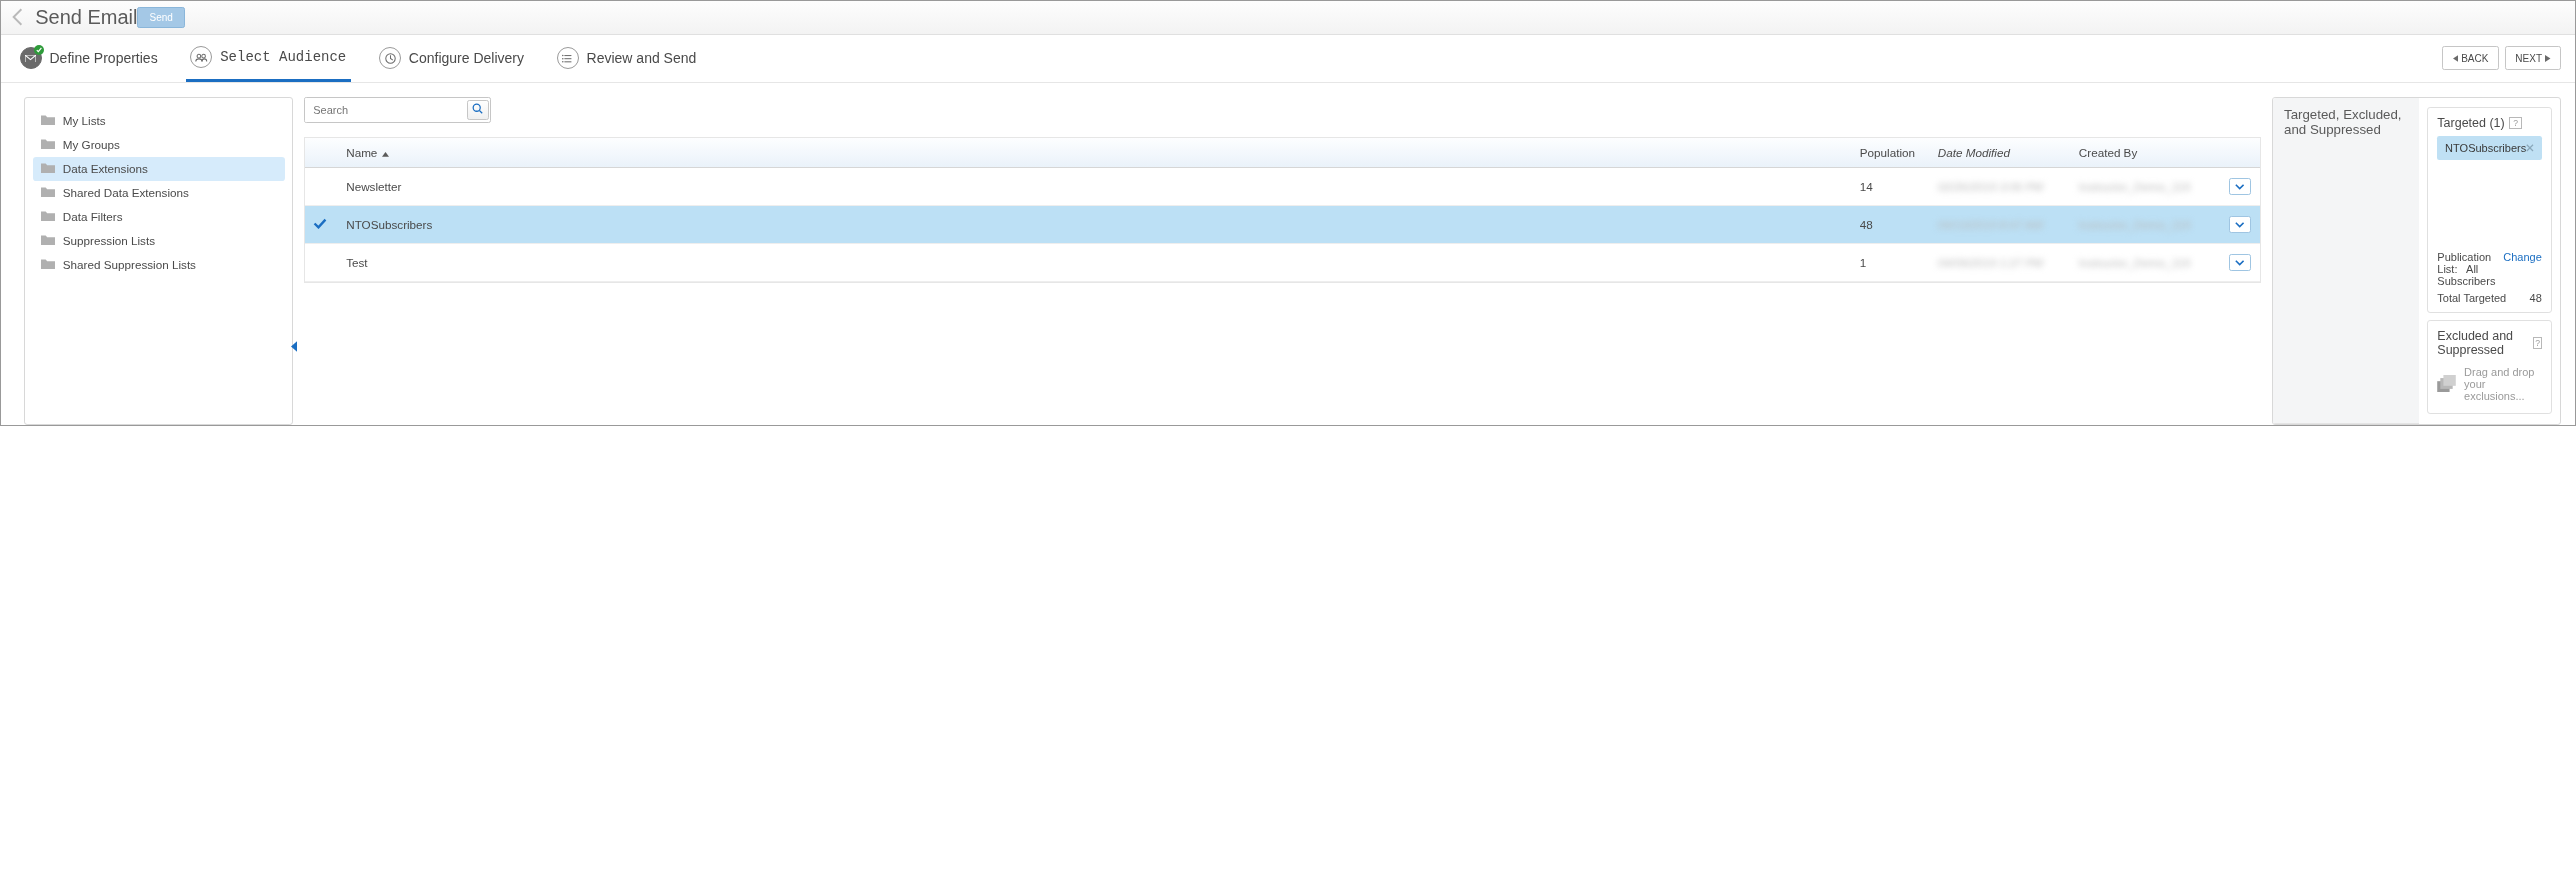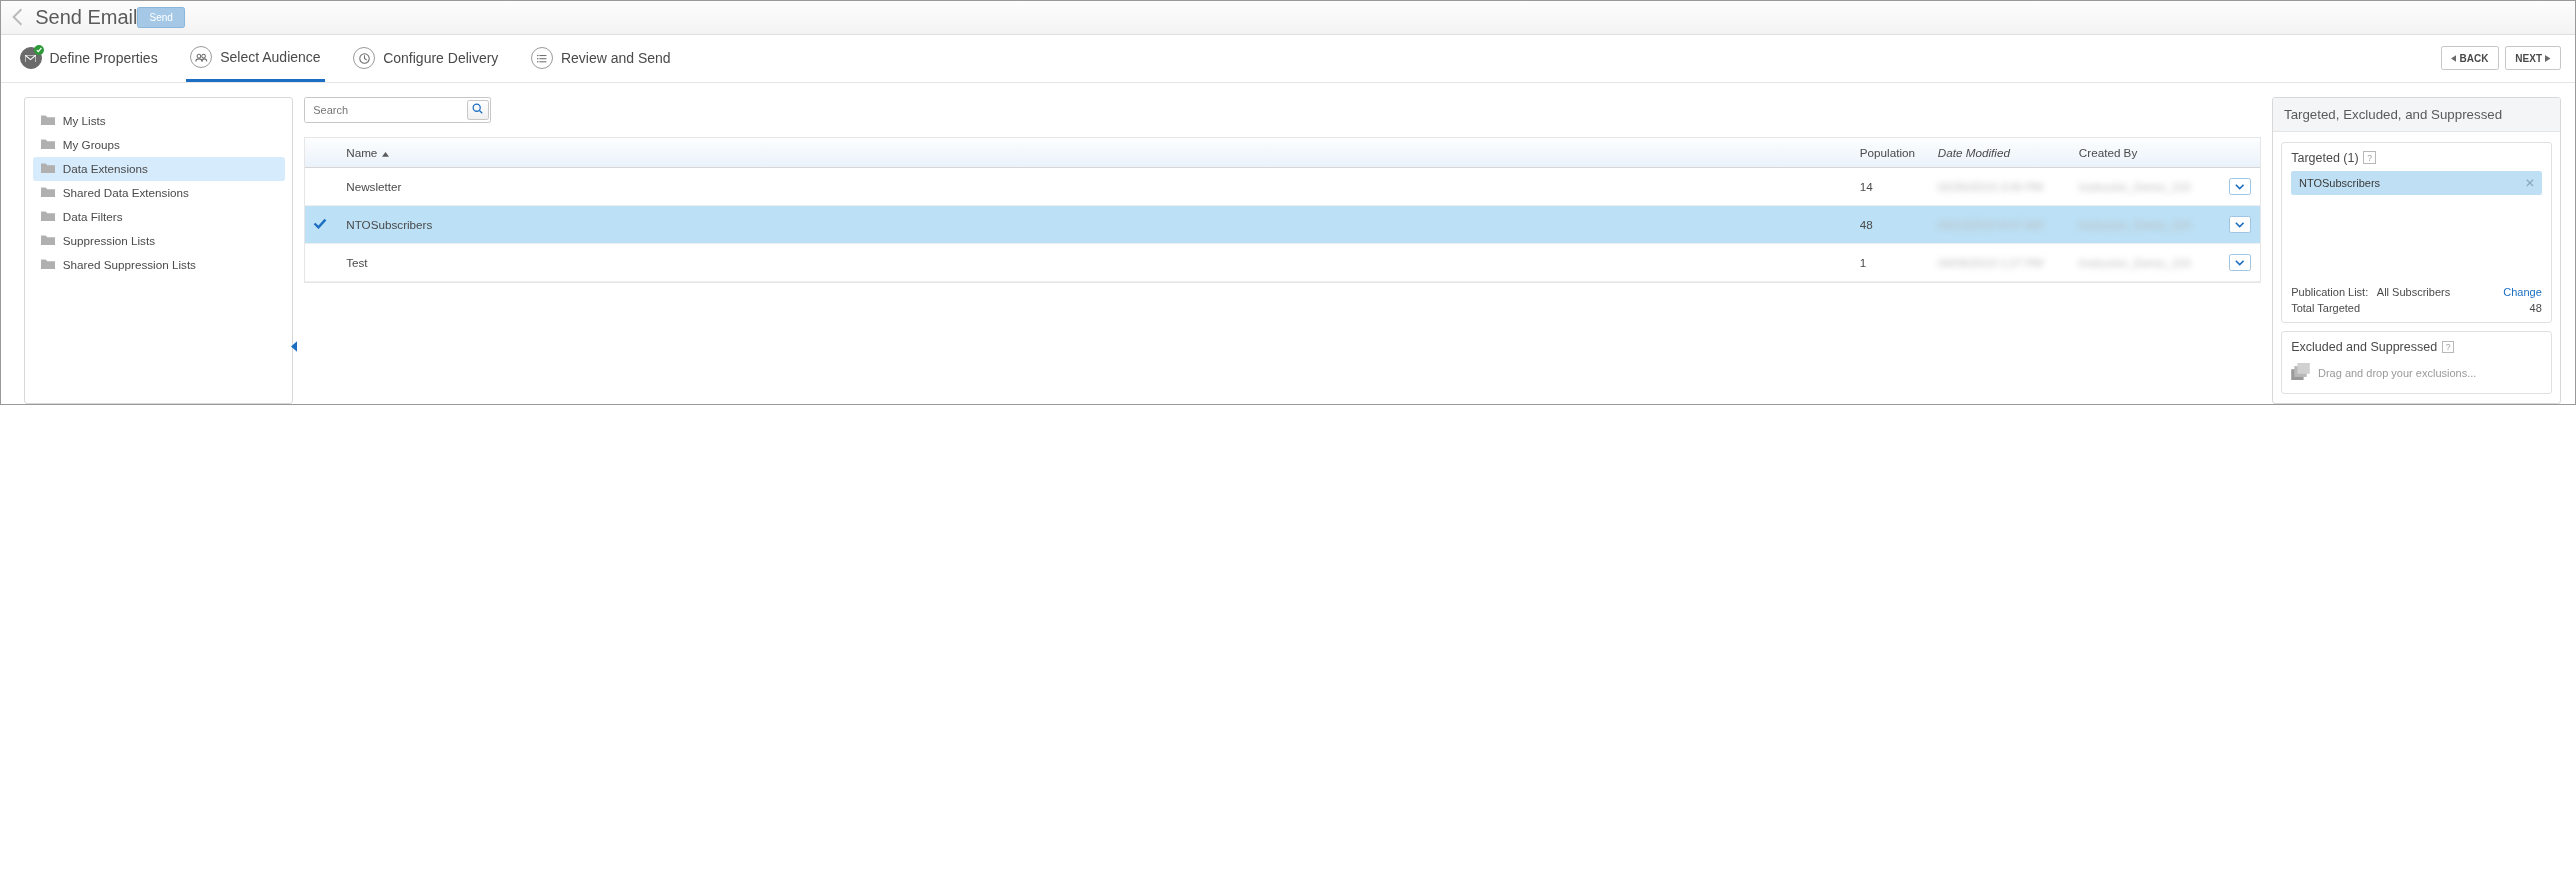--- a/index.html
+++ b/index.html
@@ -25,39 +25,39 @@
   
   .stepbar {
     display: flex; align-items: center; justify-content: space-between;
     padding: 0 14px; border-bottom: 0.8px solid #e6e6e6; background: #fff;
   }
   .steps { display: flex; align-items: center; gap: 23.4px; }
   .step {
     display: flex; align-items: center; gap: 7.8px; padding: 11px 4.7px 11px 4.7px;
     cursor: pointer; position: relative;
   }
-  .step.active { border-bottom: 3.1px solid #1b6ec2; margin-bottom: -0.8px; }
+  .step.active { border-bottom: 3.1px solid #1b6ec2; margin-bottom: -0.8px; font-family: Liberation Mono, monospace; }
   .step-icon {
     width: 22px; height: 22px; border: 1.6px solid #9a9a9a; border-radius: 50%;
     display: flex; align-items: center; justify-content: center;
     color: #6a6a6a; font-size: 10px; font-weight: bold;
     position: relative;
   }
   .step-icon.completed { border-color: #6a6a6a; background: #6a6a6a; color:#fff; }
   .step-icon .check-badge {
     position:absolute; right:-3.1px; top:-3.1px; width:10px; height:10px; border-radius:50%;
     background:#2e9b3a; display:flex; align-items:center; justify-content:center;
   }
   .step-label { font-size: 14px; color: #4a4a4a; }
 
   .stepbar-buttons { display:flex; gap:6.2px; }
   .nav-btn {
     background: #fff; border:0.8px solid #c6c6c6; border-radius:2.3px;
     padding: 5.5px 9.4px; cursor:pointer; font-size:10px; color:#4a4a4a;
-    display:flex; align-items:center; gap:3.1px;font-weight:bold;
+    display:flex; align-items:center; gap:3.1px;
   }
 
   
   .main { display:flex; background:#fff; min-height:312px; padding-top:14px; position:relative; }
 
   
   .sidebar {
     width:269px; flex-shrink:0; border:0.8px solid #d8d8d8; border-radius:3.1px;
     background:#fff; margin-left:23.4px; overflow:hidden;
   }
@@ -116,21 +116,21 @@
   .blur { filter: blur(3.1px); color:#b8b8b8; }
   .row-action-btn {
     width:22px; height:17px; border:0.8px solid #9fc5e2; border-radius:2.3px; background:#fff;
     display:flex; align-items:center; justify-content:center; cursor:pointer;
   }
   .checkmark svg { stroke:#1b6ec2; stroke-width:3; fill:none; }
 
   
   .right {
     width:289px; flex-shrink:0; border:0.8px solid #d8d8d8; border-radius:3.1px;
-    margin-right:14px; overflow:hidden; display:flex; flex-direction:column;
+    margin-right:14px; overflow:hidden; display:flex; flex-direction:row;
   }
   .right-header { background:#f4f5f6; padding:9.4px 11px; font-size:13.3px; color:#5a5a5a; border-bottom:0.8px solid #e4e4e4; }
   .right-body { padding:9.4px 7.8px; flex:1; display:flex; flex-direction:column; gap:7.8px; }
   .panel-box { border:0.8px solid #e0e0e0; border-radius:3.1px; padding:7.8px 9.4px; }
   .panel-title { font-size:12.5px; color:#4a4a4a; display:flex; align-items:center; gap:4.7px; margin-bottom:6.2px; }
   .help-q {
     width:12.5px; height:12.5px; border:0.8px solid #b8b8b8; font-size:8.6px; color:#9a9a9a;
     display:inline-flex; align-items:center; justify-content:center;
   }
   .chip {

